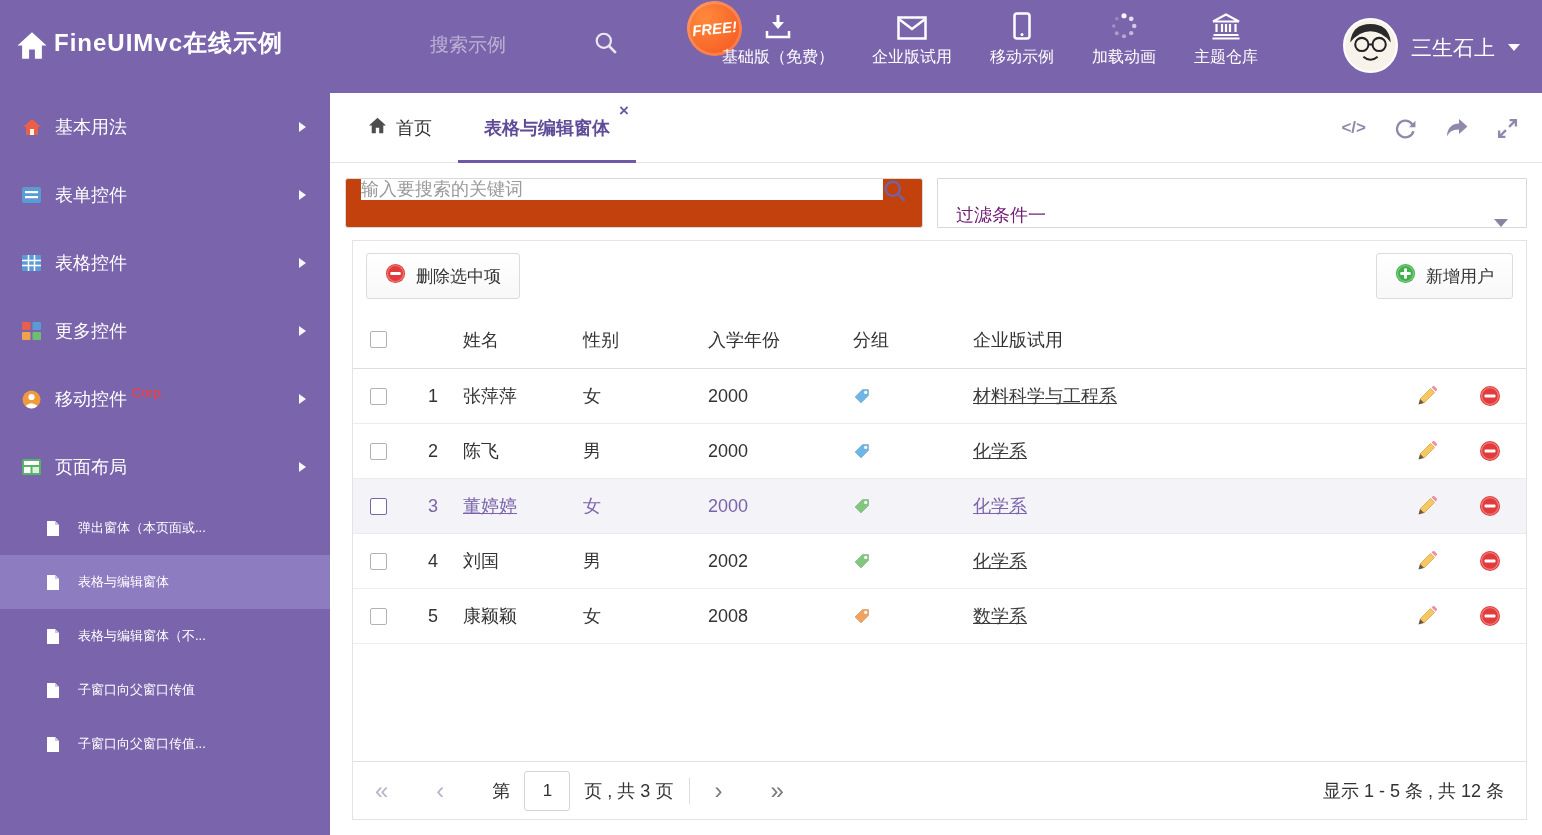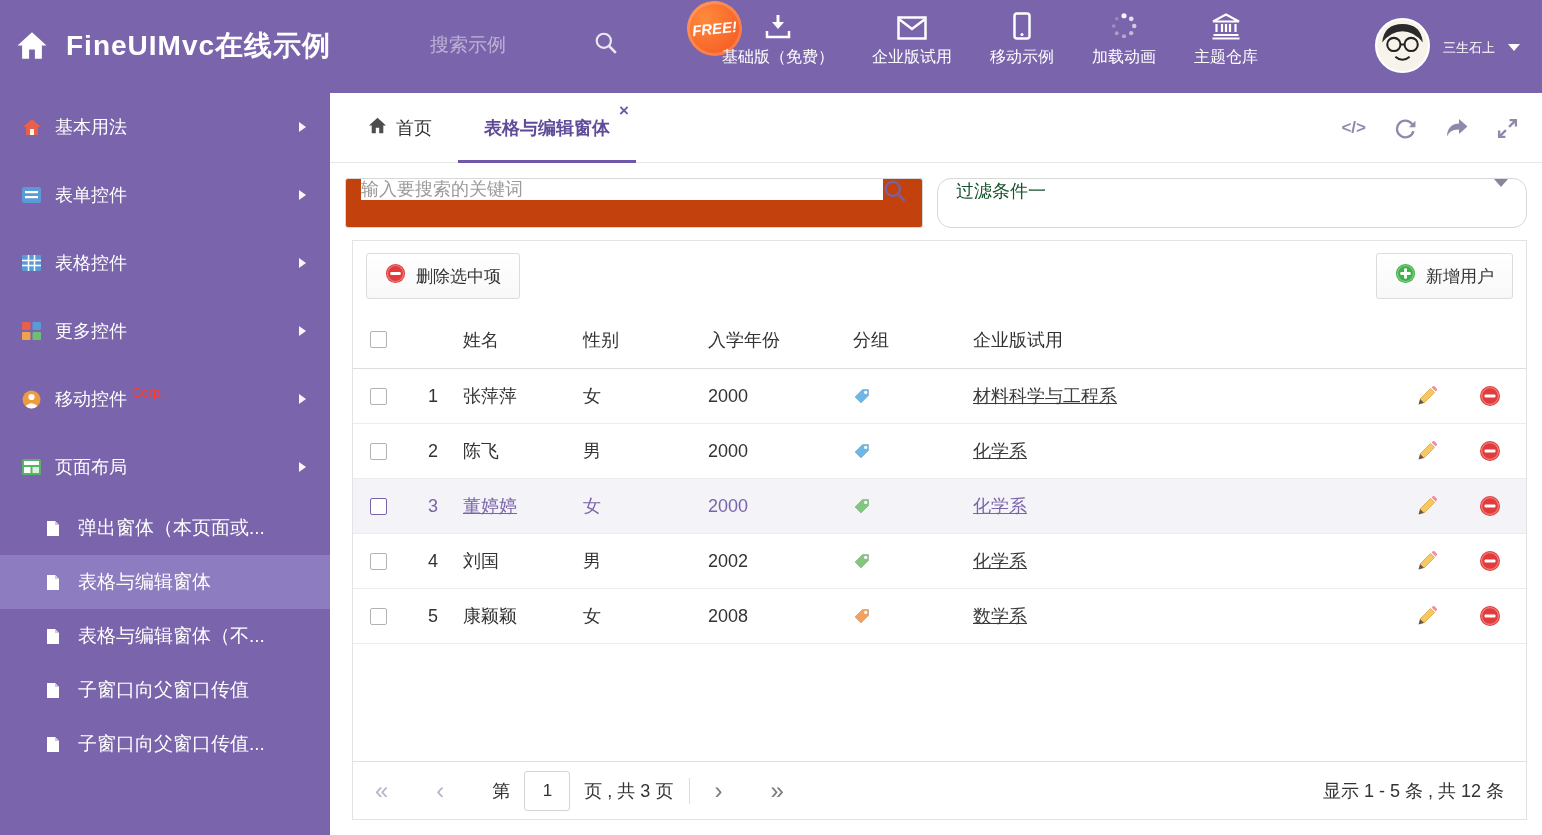--- a/index.html
+++ b/index.html
@@ -2,63 +2,63 @@
 <html><head>
 <meta charset="utf-8">
 <style>
   * { margin:0; padding:0; box-sizing:border-box; }
   html,body { width:1542px; height:835px; overflow:hidden; background:#fff;
     font-family:"Liberation Sans","DejaVu Sans",sans-serif; }
 
   
   .header { position:absolute; left:0; top:0; width:1542px; height:93px; background:#7a64ab; z-index:5; }
   .h-home { position:absolute; left:16px; top:31px; cursor:pointer; }
-  .h-title { position:absolute; left:66px; top:27px; font-size:28px; font-weight:bold; color:#fff; letter-spacing:1px; }
+  .h-title { position:absolute; left:54px; top:27px; font-size:24px; font-weight:bold; color:#fff; letter-spacing:1px; }
   .h-search { position:absolute; left:430px; top:31px; display:flex; align-items:center; gap:14px; }
   .h-search input { width:150px; background:transparent; border:none; outline:none; font-size:19px; color:#fff; }
   .h-search input::placeholder { color:rgba(255,255,255,.5); }
   .free-badge { position:absolute; left:687px; top:1px; width:55px; height:55px; border-radius:50%;
     background:radial-gradient(circle at 35% 30%, #ff8a3c, #f4511e); color:#fff; font-weight:bold; font-style:italic;
     font-size:15px; display:flex; align-items:center; justify-content:center; transform:rotate(-6deg);
     box-shadow:inset 0 0 0 3px rgba(255,255,255,.18); }
   .h-nav { position:absolute; left:722px; top:12px; display:flex; gap:38px; }
   .h-nav-item { display:flex; flex-direction:column; align-items:center; gap:7px; color:#fff; cursor:pointer; }
   .h-ico { height:28px; display:flex; align-items:flex-end; }
   .h-lbl { font-size:16px; white-space:nowrap; }
   .h-user { position:absolute; right:22px; top:18px; display:flex; align-items:center; gap:13px; color:#fff; cursor:pointer; }
-  .uname { font-size:13px; }
+  .uname { font-size:21px; }
   .caret { width:0; height:0; border-left:6px solid transparent; border-right:6px solid transparent; border-top:7px solid #fff; }
 
   
   .sidebar { position:absolute; left:0; top:93px; width:330px; height:742px; background:#7a64ab; color:#fff; }
   .s-item { height:68px; display:flex; align-items:center; padding:0 24px 0 22px; font-size:18px; cursor:pointer; }
   .s-ico { width:20px; display:flex; }
   .s-lbl { margin-left:13px; white-space:nowrap; }
   .s-badge { color:#ff3b30; font-size:13px; margin-left:5px; margin-top:-14px; }
   .s-arrow { margin-left:auto; width:0; height:0; border-top:5.5px solid transparent; border-bottom:5.5px solid transparent; border-left:7px solid rgba(255,255,255,.95); }
   .s-arrow.down { border-left:5.5px solid transparent; border-right:5.5px solid transparent; border-top:7px solid rgba(255,255,255,.95); border-bottom:none; }
-  .s-sub { height:54px; display:flex; align-items:center; padding-left:46px; font-size:19px; cursor:pointer; }
+  .s-sub { height:54px; display:flex; align-items:center; padding-left:46px; font-size:13px; cursor:pointer; }
   .s-sub.active { background:#8d7cbf; }
   .s-sub .s-lbl { margin-left:12px; }
 
   
   .main { position:absolute; left:330px; top:93px; width:1212px; height:742px; background:#fff; }
   .tabbar { position:relative; height:70px; border-bottom:1px solid #e6e6e6; display:flex; align-items:stretch; padding-left:12px; }
   .tab { display:flex; align-items:center; gap:9px; padding:0 26px; font-size:18px; color:#333; cursor:pointer; position:relative; }
   .tab.active { color:#5f4b98; font-weight:bold; }
   .tab.active::after { content:""; position:absolute; left:0; right:0; bottom:-1px; height:3px; background:#6e58a7; }
   .tab-close { position:absolute; right:7px; top:9px; font-size:17px; color:#6e58a7; font-weight:bold; line-height:1; cursor:pointer; }
   .tab-tools { position:absolute; right:24px; top:0; height:70px; display:flex; align-items:center; gap:28px; }
   .tool { color:#9188ab; font-size:17px; font-weight:bold; cursor:pointer; display:flex; align-items:center; }
 
   .filter-row { margin:15px 15px 0 15px; display:flex; gap:14px; height:50px; }
   .search-box { width:578px; border:1px solid #d8d8d8; border-radius:3px; display:flex; align-items:flex-start; padding:0 15px; background:#c2410c; }
   .search-box input { flex:1; border:none; outline:none; font-size:18px; color:#333; }
   .search-box input::placeholder { color:#9a9a9a; }
-  .filter-select { flex:1; border:1px solid #d8d8d8; border-radius:14px; display:flex; align-items:flex-start; padding:0 18px; font-size:18px; color:#14532d; cursor:pointer; background:#fff; }
+  .filter-select { flex:1; border:1px solid #d8d8d8; border-radius:1px; display:flex; align-items:flex-end; padding:0 18px; font-size:18px; color:#701a75; cursor:pointer; background:#fff; }
   .caret2 { margin-left:auto; width:0; height:0; border-left:7px solid transparent; border-right:7px solid transparent; border-top:8px solid #8a84a0; }
 
   .panel { margin:12px 15px 0 22px; height:580px; border:1px solid #e3e3e3; display:flex; flex-direction:column; background:#fff; }
   .toolbar { padding:12px 13px; display:flex; align-items:center; }
   .btn { height:46px; display:inline-flex; align-items:center; gap:10px; padding:0 18px; border:1px solid #dcdcdc; border-radius:3px;
     background:linear-gradient(#ffffff,#f8f8f8); font-size:17px; color:#333; cursor:pointer; font-family:inherit; }
   .btn.add { margin-left:auto; }
 
   .thead,.trow { display:grid; grid-template-columns:50px 60px 120px 125px 145px 120px 1fr 55px 72px; align-items:center; }
   .thead { height:58px; border-bottom:1px solid #dedede; font-size:18px; color:#333; }

